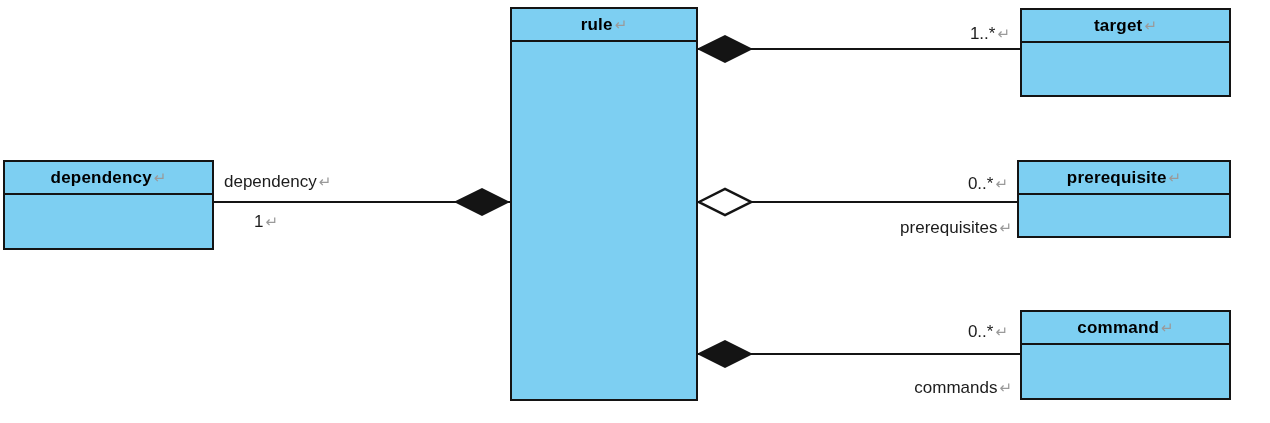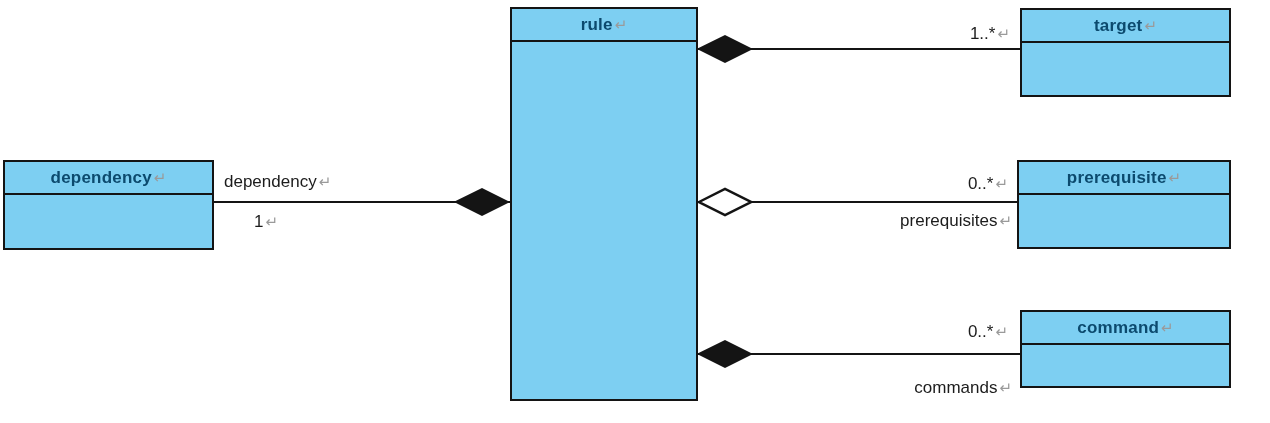--- a/index.html
+++ b/index.html
@@ -25,21 +25,21 @@
     box-sizing: border-box;
     height: 33px;
     border-bottom: 2px solid #141414;
     display: flex;
     align-items: center;
     justify-content: center;
   }
   .uml-title {
     font-weight: bold;
     font-size: 17px;
-    color: #0c4a6e;
+    color: #000000;
     letter-spacing: 0.2px;
   }
   .mark {
     color: #9a9a9a;
     font-size: 15px;
     margin-left: 2px;
   }
   .edge {
     position: absolute;
     height: 2px;
@@ -110,44 +110,44 @@
   </div>
 
   <div class="uml-class" style="left:1020px; top:8px; width:211px; height:89px;">
     <div class="uml-class-header">
       <span class="uml-title">target</span>
         <span class="mark">↵</span>
     </div>
     <div class="uml-class-body"></div>
   </div>
 
-  <div class="uml-class" style="left:1017px; top:160px; width:214px; height:89px;">
+  <div class="uml-class" style="left:1017px; top:160px; width:214px; height:78px;">
     <div class="uml-class-header">
       <span class="uml-title">prerequisite</span>
         <span class="mark">↵</span>
     </div>
     <div class="uml-class-body"></div>
   </div>
 
-  <div class="uml-class" style="left:1020px; top:310px; width:211px; height:78px;">
+  <div class="uml-class" style="left:1020px; top:310px; width:211px; height:90px;">
     <div class="uml-class-header">
       <span class="uml-title">command</span>
         <span class="mark">↵</span>
     </div>
     <div class="uml-class-body"></div>
   </div>
 
   <div class="lbl right" style="left:860px; top:22px; width:150px;">
     <span>1..*</span><span class="mark">↵</span>
   </div>
 
   <div class="lbl right" style="left:860px; top:172px; width:148px;">
     <span>0..*</span><span class="mark">↵</span>
   </div>
-  <div class="lbl right" style="left:840px; top:209px; width:172px;">
+  <div class="lbl right" style="left:840px; top:216px; width:172px;">
     <span>prerequisites</span><span class="mark">↵</span>
   </div>
 
   <div class="lbl right" style="left:860px; top:320px; width:148px;">
     <span>0..*</span><span class="mark">↵</span>
   </div>
   <div class="lbl right" style="left:850px; top:376px; width:162px;">
     <span>commands</span><span class="mark">↵</span>
   </div>
 

